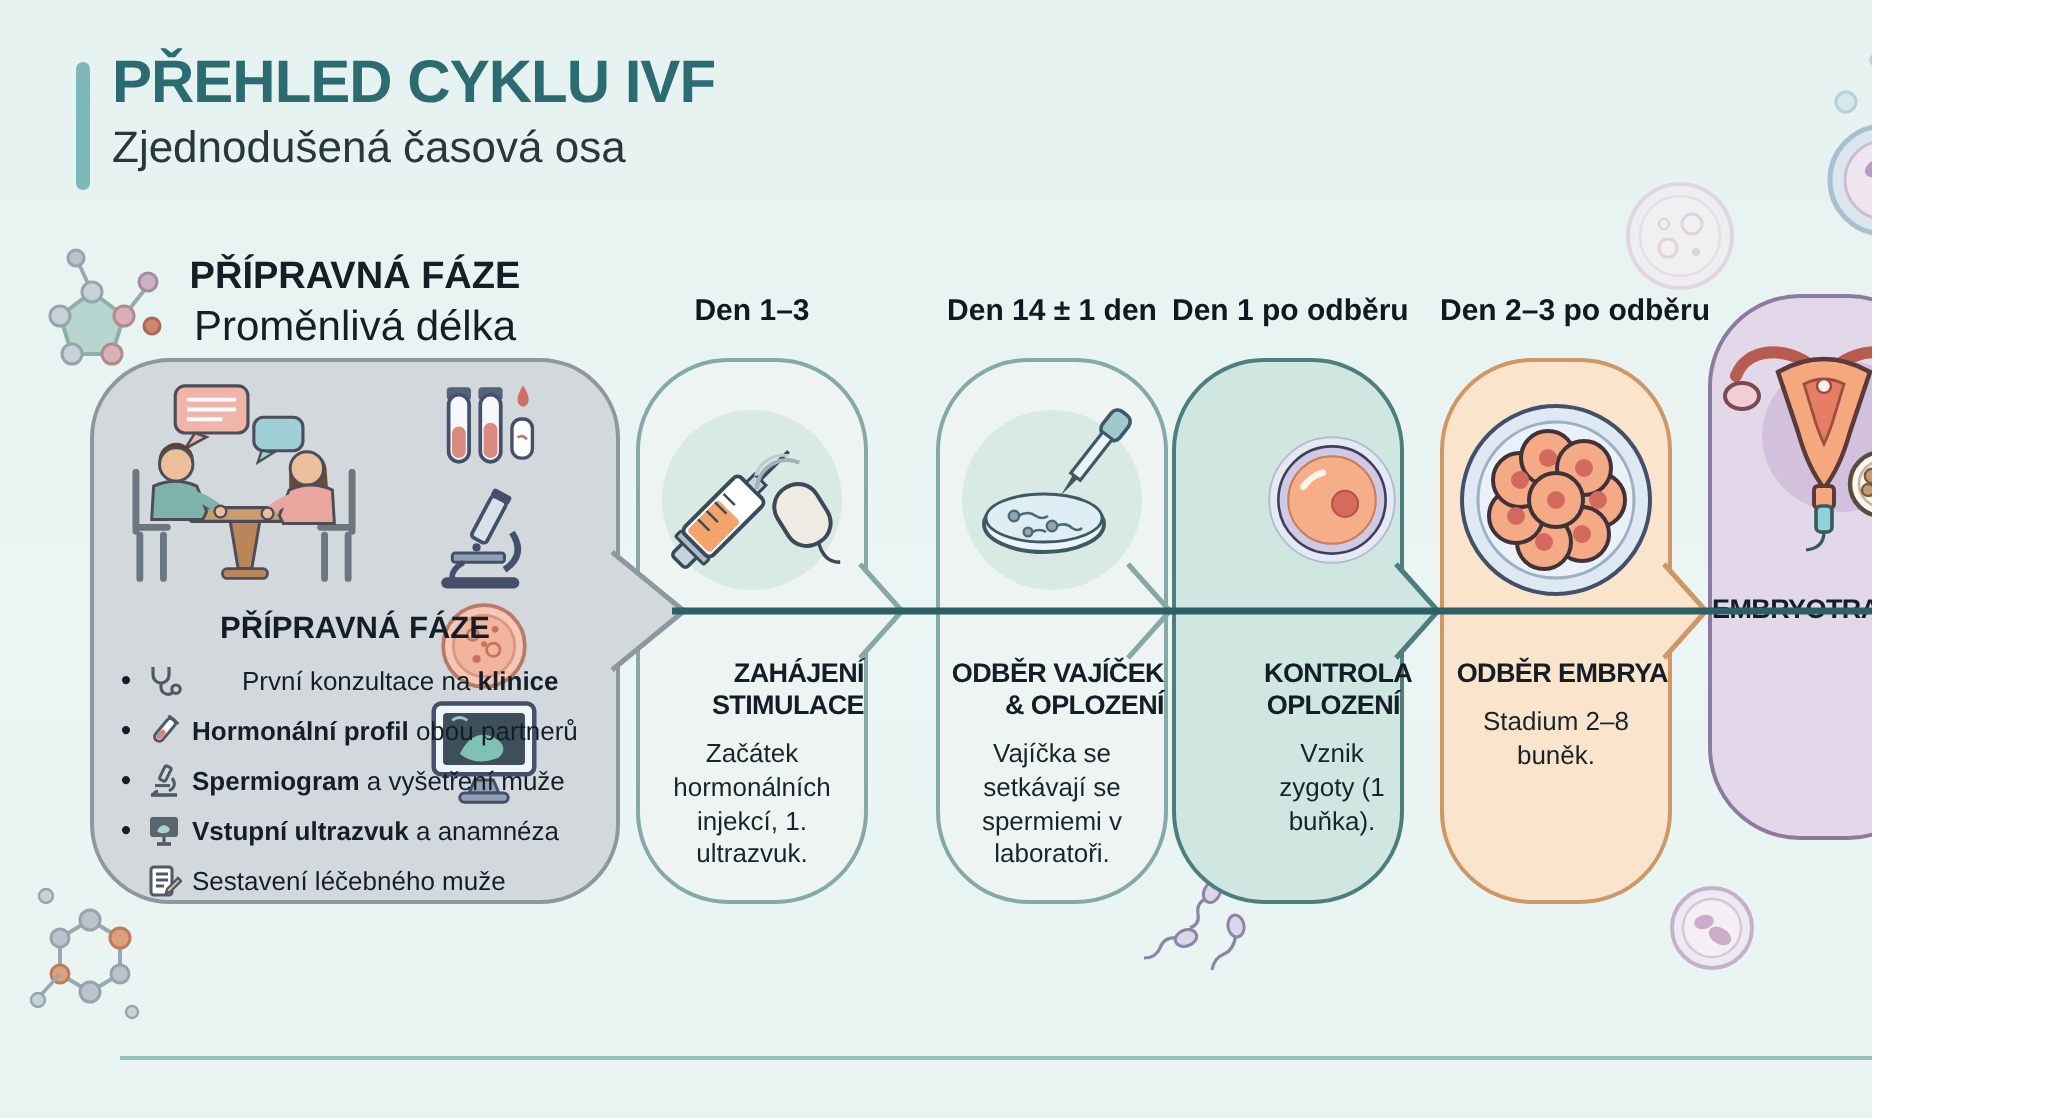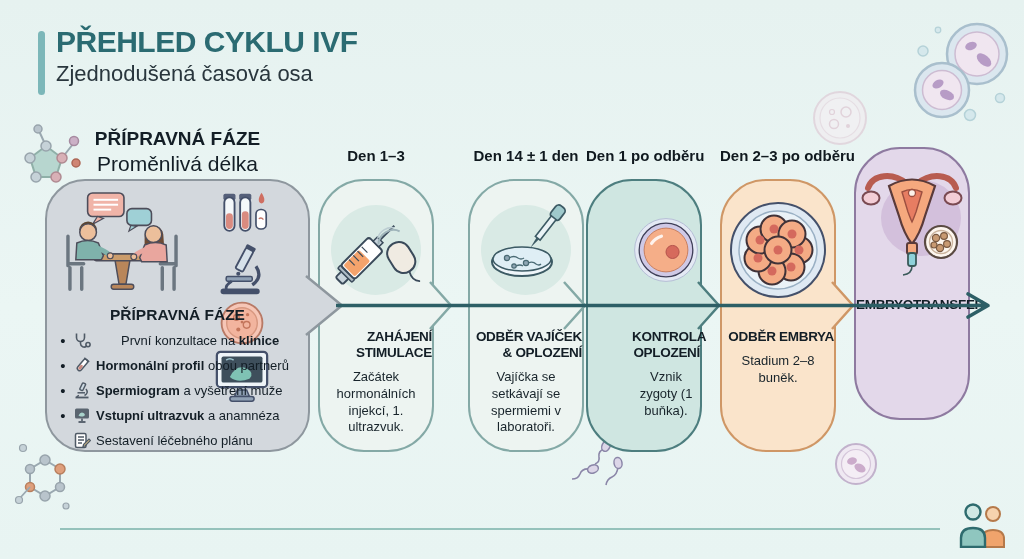--- a/index.html
+++ b/index.html
@@ -1,17 +1,17 @@
 <!DOCTYPE html>
 <html lang="cs" style="--accent_teal: #2b6b72; --title_bar: #7cb7b9; --timeline: #2d5f66; --prep_box_fill: #d3d8dd; --prep_box_border: #8e979e; --rule: #86b8b2; --background: #e9f4f2; --s0-fill: #edf4f1; --s0-border: #84a9a6; --s1-fill: #edf4f1; --s1-border: #84a9a6; --s2-fill: #cfe6e1; --s2-border: #4d7e7f; --s3-fill: #fae4cb; --s3-border: #cf9766; --s4-fill: #e3d8ea; --s4-border: #8e7aa0;"><head>
 <meta charset="utf-8">
 <style>
   html,body{margin:0;padding:0;}
   body{font-family:"Liberation Sans","DejaVu Sans",sans-serif;}
-  .canvas{position:relative;width:1024px;height:559px;overflow:hidden;
+  .canvas{position:relative;width:936px;height:559px;overflow:hidden;
     background:linear-gradient(180deg,#e6f2f0 0%,#ebf6f4 55%,#e8f4f2 100%);color:#131e26;}
   .abs{position:absolute;}
 
   
   .title-bar{left:38px;top:31px;width:7px;height:64px;border-radius:4px;background:var(--title_bar,#7cb7b9);}
   .main-title{left:56px;top:25px;font-size:30px;font-weight:700;letter-spacing:-0.5px;color:var(--accent_teal,#2b6b72);}
   .main-subtitle{left:56px;top:61px;font-size:22px;font-weight:400;color:#29363d;}
 
   
   .prep-header{left:45px;top:127px;width:265px;text-align:center;line-height:1.25;}
@@ -270,21 +270,21 @@
         <span class="bullet-dot">•</span>
         <span class="mini-icon">
           <svg width="18" height="17" viewBox="0 0 18 17" fill="none" stroke="#4f5a66" stroke-width="1.5">
             <rect x="2.5" y="1.5" width="10.5" height="14" rx="1.5" fill="#fff"></rect>
             <line x1="5" y1="5" x2="11" y2="5"></line>
             <line x1="5" y1="8" x2="11" y2="8"></line>
             <line x1="5" y1="11" x2="9" y2="11"></line>
             <path d="M10.5 12.5 l5.5 -5.5 l1.5 1.5 -5.5 5.5 -2 0.5 z" fill="#d9c08a" stroke-width="1.2"></path>
           </svg>
         </span>
-        <span><span>Sestavení léčebného plánu</span></span>
+        <span><span>Sestavení léčebného muže</span></span>
       </div>
     </div>
   </div>
 
   <div class="stage stage0" style="left:318px;">
     <div class="day">Den 1–3</div>
     <div class="pill">
       <div class="pill-icon">
         <svg width="100" height="100" viewBox="0 0 100 100">
           <circle cx="50" cy="50" r="45" fill="#d9eae5"></circle>

